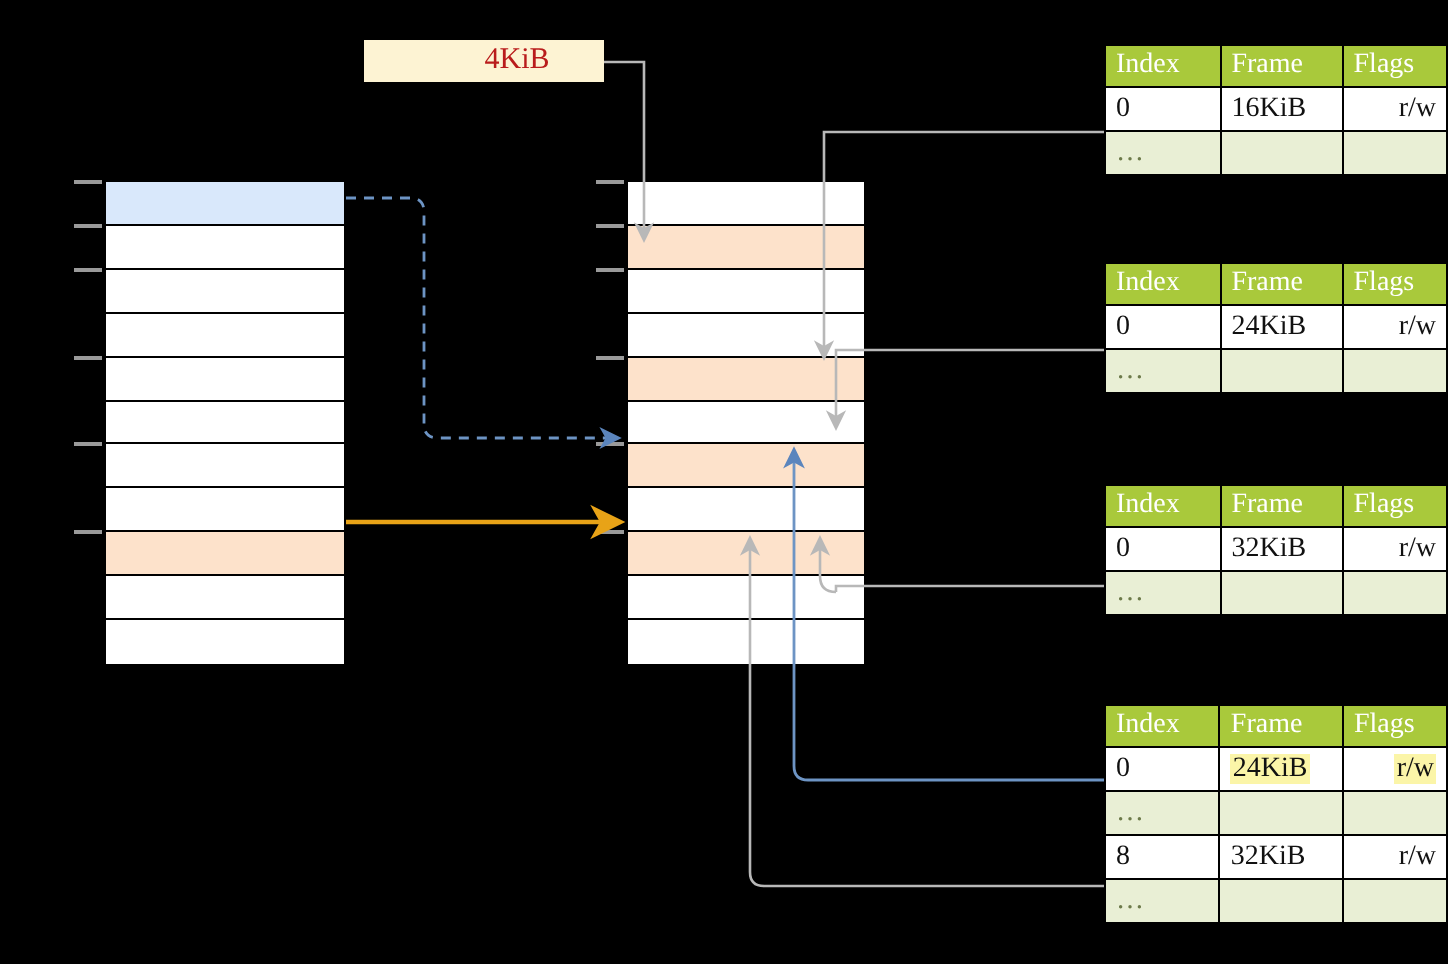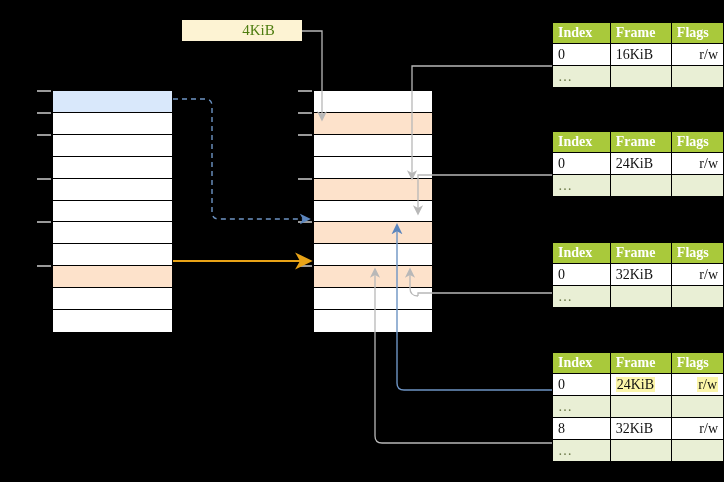--- a/index.html
+++ b/index.html
@@ -11,27 +11,27 @@
   .cell{box-sizing:border-box;border-bottom:1px solid #000;background:#fff;}
   .cell:last-child{border-bottom:none;}
   .cell.blue{background:#d9e8fb;}
   .cell.orange{background:#fde2cb;}
 
   
   .tick{position:absolute;height:2px;background:#9a9a9a;width:14px;}
 
   
   .labelbox{position:absolute;background:#fdf3d3;border:1px solid #fdf3d3;
-            color:#4d7c0f;font-size:15px;line-height:1;display:flex;
+            color:#b91c1c;font-size:15px;line-height:1;display:flex;
             align-items:center;justify-content:center;box-sizing:border-box;padding-left:33px;}
 
   
   table.ft{position:absolute;border-collapse:collapse;background:#fff;
            border:1px solid #9ac43a;box-sizing:border-box;}
-  table.ft th{background:#a9c93b;color:#fff;font-weight:bold;font-size:14px;
+  table.ft th{background:#a9c93b;color:#fff;font-weight:normal;font-size:14px;
               padding:2px 5px;border:1px solid #000;text-align:left;
               white-space:nowrap;}
   table.ft td{font-size:14px;padding:2px 5px;border:1px solid #000;
               color:#111;background:#fff;height:17px;}
   table.ft tr.dots td{background:#e9efd5;color:#6d7a4a;letter-spacing:1px;}
   table.ft td .hl{background:#fbf5a8;padding:0 1px;}
   .c-index{width:56px;}
   .c-frame{width:58px;}
   .c-flags{width:48px;text-align:right;}
 

